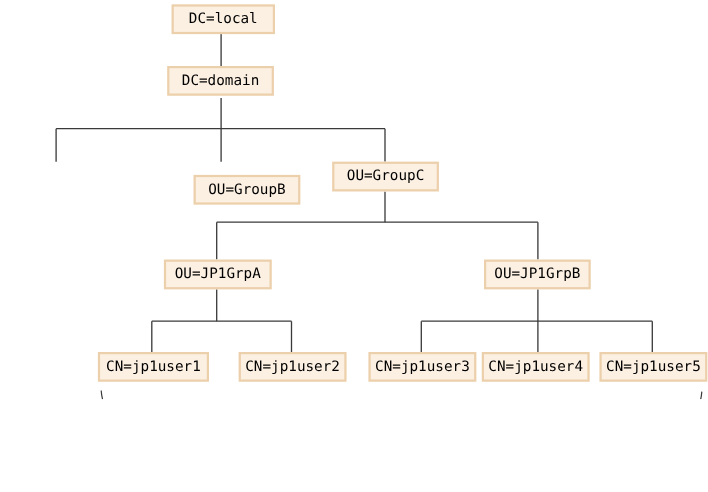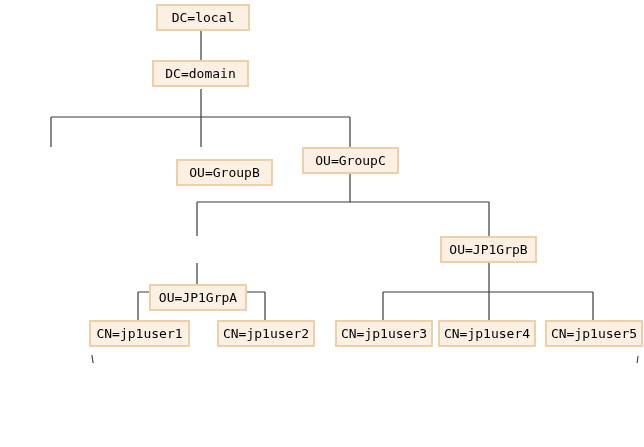--- a/index.html
+++ b/index.html
@@ -22,21 +22,21 @@
     text-align:center;
     white-space:nowrap;
     box-sizing:content-box;
   }
   
   .n-dc-local   {left:156px;top:4px;  width:90px;}
   .n-dc-domain  {left:152px;top:60px; width:93px;}
   .n-ou-groupa  {left:3px;  top:147px;width:93px;}
   .n-ou-groupb  {left:152px;top:159px;width:93px;margin-left:24px;}
   .n-ou-groupc  {left:302px;top:147px;width:93px;}
-  .n-ou-jp1grpa {left:149px;top:236px;width:94px;margin-top:48px;}
+  .n-ou-jp1grpa {left:149px;top:236px;width:94px;}
   .n-ou-jp1grpb {left:440px;top:236px;width:93px;}
   .n-cn-jp1user1{left:89px; top:320px;width:97px;}
   .n-cn-jp1user2{left:217px;top:320px;width:94px;}
   .n-cn-jp1user3{left:335px;top:320px;width:94px;}
   .n-cn-jp1user4{left:438px;top:320px;width:94px;}
   .n-cn-jp1user5{left:545px;top:320px;width:94px;}
   .caption{
     position:absolute;
     left:383px;top:412px;
     transform:translateX(-50%);

